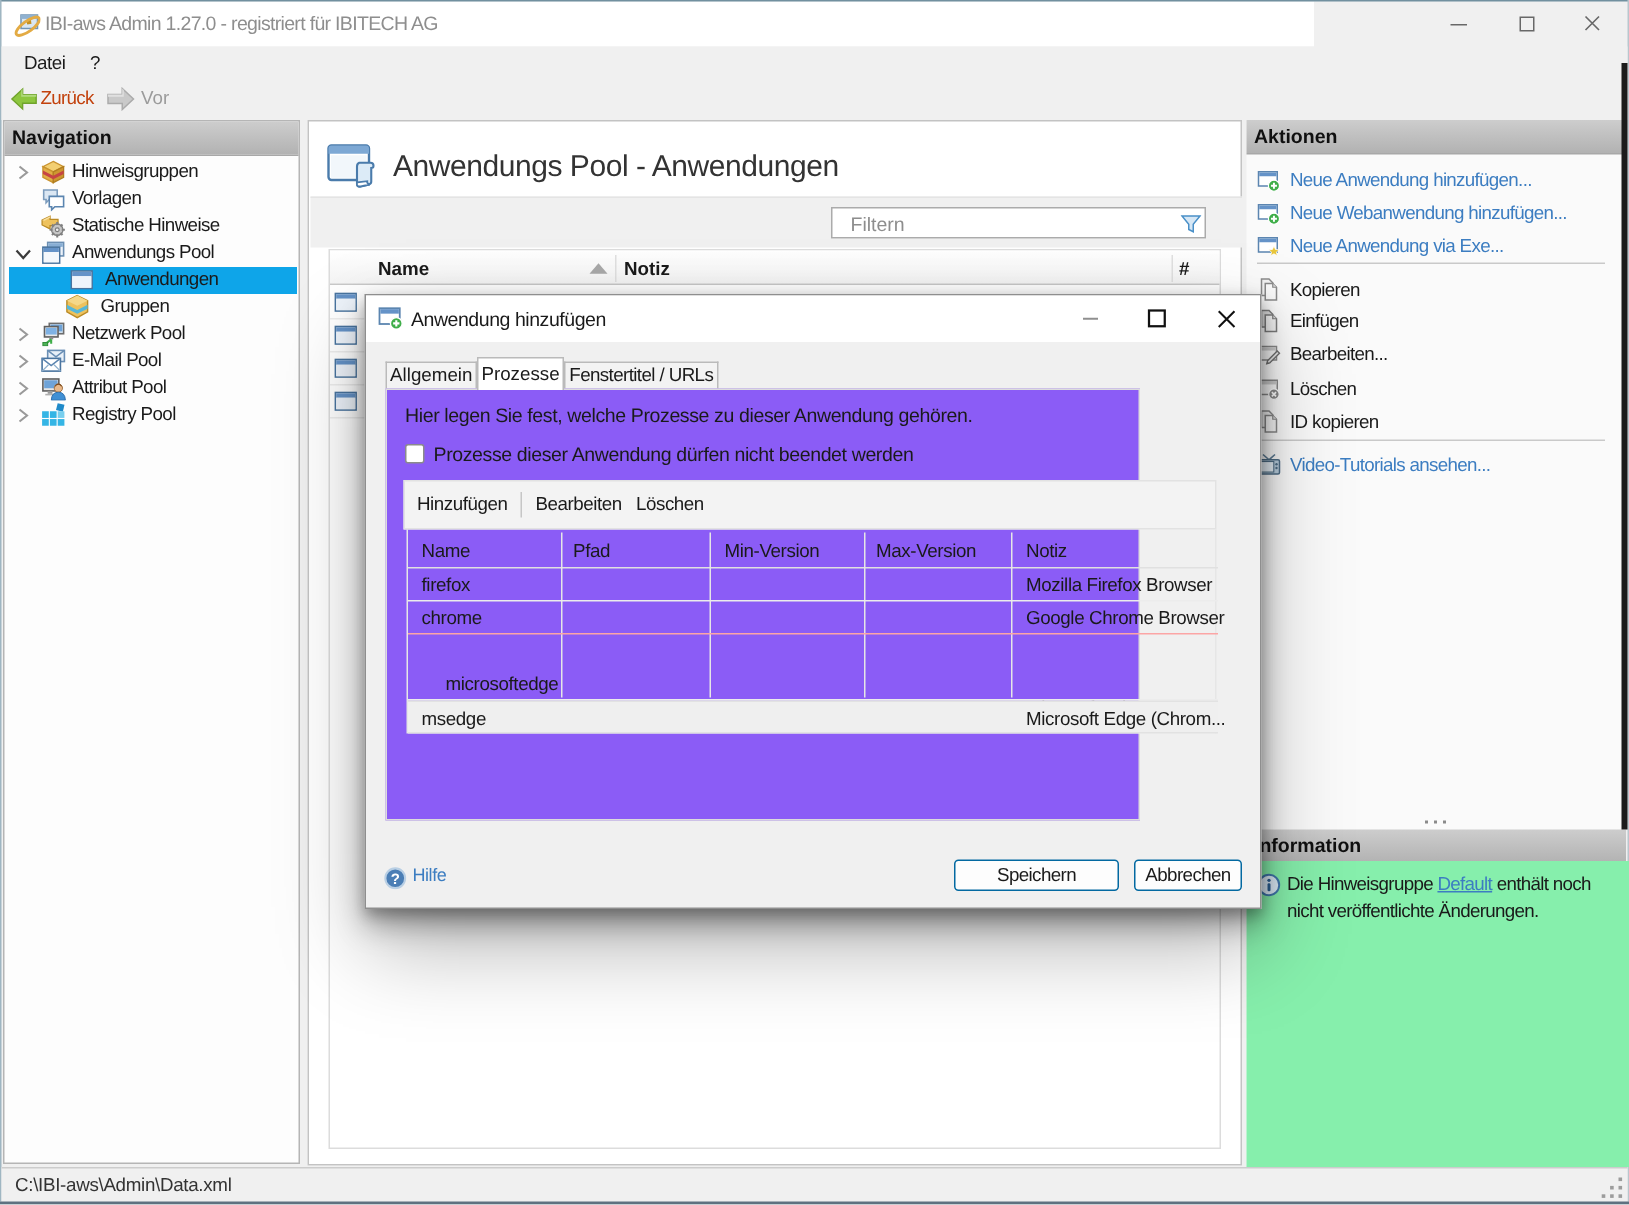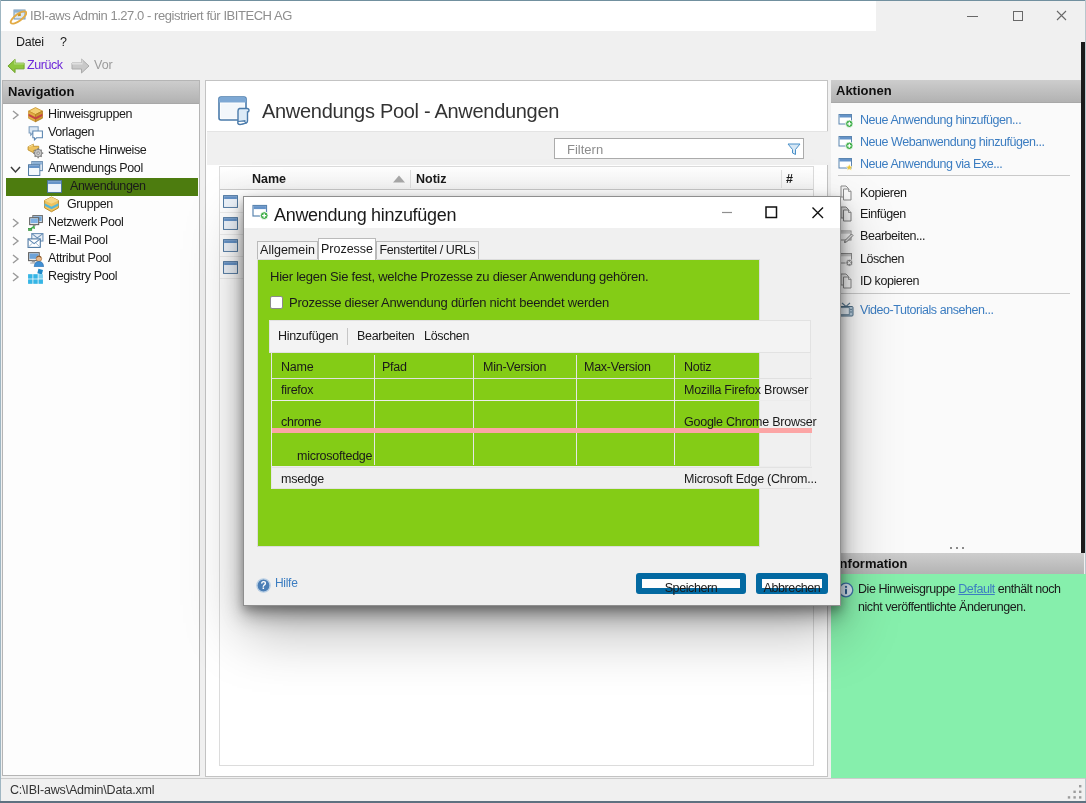--- a/index.html
+++ b/index.html
@@ -26,22 +26,22 @@
   #darkstrip { left:1081px; top:42px; width:4px; height:511px; background:#1b1b1b; }
   
   .treerow { position:absolute; height:18px; font-size:12.5px; color:#1a1a1a; white-space:nowrap; letter-spacing:-0.4px; }
   .treerow .lbl { position:absolute; top:1px; }
   
   #dialog { left:243px; top:196px; width:598px; height:410px; background:#f0f0f0; border:1px solid #8e8e8e;
             box-shadow: 0 10px 18px rgba(0,0,0,0.34), 0 26px 55px rgba(0,0,0,0.28), 0 4px 8px rgba(0,0,0,0.22); }
   #dlgtitle { left:0; top:0; width:100%; height:31px; background:#ffffff; }
   .tab { position:absolute; white-space:nowrap; overflow:hidden; top:44px; height:21px; border:1px solid #bababa; border-bottom:none; background:#f3f3f3; font-size:12.5px; color:#1a1a1a; text-align:center; line-height:20px; }
   #tabcontent span { white-space:nowrap; }
-  #tabcontent { left:13px; top:62px; width:503px; height:288px; background:#84cc16; border:1px solid #dcdcdc; }
-  .btn { position:absolute; height:21px; background:#fdfdfd; border:6px solid #0369a1; border-radius:3px; font-size:12.5px; color:#1a1a1a; text-align:center; line-height:19px; letter-spacing:-0.4px; }
+  #tabcontent { left:13px; top:62px; width:503px; height:288px; background:#8b5cf6; border:1px solid #dcdcdc; }
+  .btn { position:absolute; height:21px; background:#fdfdfd; border:1px solid #0369a1; border-radius:3px; font-size:12.5px; color:#1a1a1a; text-align:center; line-height:19px; letter-spacing:-0.4px; }
   a.link { color:#3c7dc1; text-decoration:none; }
   .actlbl { position:absolute; left:29px; font-size:12.5px; line-height:16px; white-space:nowrap; letter-spacing:-0.45px; }
 </style>
 </head>
 <body>
 <div class="abs" id="titlebar">
   <svg class="abs" style="left:8px;top:6px" width="18" height="19" viewBox="0 0 18 19">
     <rect x="5" y="3" width="11" height="9" fill="#d9e6f2" stroke="#7295b5" stroke-width="1"></rect>
     <rect x="5" y="3" width="11" height="2.6" fill="#8fb1d0"></rect>
     <path d="M8.5 7 L11.5 5.8 L12 8.8 L9.2 9.3 Z" fill="#c49022"></path>
@@ -59,21 +59,21 @@
 <div class="abs" id="rightborder"></div>
 <div class="abs" id="menubar">
     <span style="position:absolute;left:15px;top:4px;">Datei</span>
     <span style="position:absolute;left:59px;top:4px;">?</span>
   </div>
 <div class="abs" id="toolbar">
   <svg class="abs" style="left:6px;top:5px" width="19" height="16" viewBox="0 0 20 16">
     <path d="M8.5 1 L8.5 5 L18 5 L18 11 L8.5 11 L8.5 15 L1 8 Z" fill="#8dc63f" stroke="#6fa32b" stroke-width="1"></path>
     <path d="M8.5 1 L8.5 5 L18 5 L18 6.5 L7.5 6.5 L7.5 2 Z" fill="#b6dd85" opacity="0.9"></path>
   </svg>
-  <span class="abs" style="left:26px;top:5px;color:#6d28d9;letter-spacing:-0.45px;">Zurück</span>
+  <span class="abs" style="left:26px;top:5px;color:#c2410c;letter-spacing:-0.45px;">Zurück</span>
   <svg class="abs" style="left:70px;top:5px" width="19" height="16" viewBox="0 0 19 16">
     <path d="M10.5 1 L10.5 5 L1 5 L1 11 L10.5 11 L10.5 15 L18 8 Z" fill="#c9c9c9" stroke="#ababab" stroke-width="1"></path>
     <path d="M10.5 1 L10.5 5 L1 5 L1 6.5 L11.5 6.5 L11.5 2 Z" fill="#e3e3e3" opacity="0.9"></path>
   </svg>
   <span class="abs" style="left:93px;top:5px;color:#9b9b9b;">Vor</span>
 </div>
 <div class="abs" id="navpanel">
     <div class="panelhdr">Navigation</div>
   <div class="treerow" style="left:0;top:25px;width:100%">
     <svg class="abs" style="left:8px;top:4px" width="9" height="10" viewBox="0 0 9 10">
@@ -117,21 +117,21 @@
       </svg>
     <svg class="abs" style="left:24px;top:0px" width="17" height="17" viewBox="0 0 16 16">
       <rect x="4.5" y="1.5" width="10" height="8.5" fill="#edf3fa" stroke="#6c8fb2" stroke-width="1"></rect>
       <rect x="5" y="2" width="9" height="2.3" fill="#88aed4"></rect>
       <rect x="1.5" y="4.5" width="10.5" height="10" fill="#ffffff" stroke="#49749f" stroke-width="1"></rect>
       <rect x="2" y="5" width="9.5" height="2.6" fill="#6593c8"></rect>
       <rect x="2" y="7.6" width="9.5" height="6.4" fill="#f4f8fc"></rect>
     </svg>
     <span class="lbl" style="left:45px">Anwendungs Pool</span>
   </div>
-  <div class="treerow" style="left:3px;top:97px;width:192px;background:#4d7c0f">
+  <div class="treerow" style="left:3px;top:97px;width:192px;background:#0ea5e9">
     <svg class="abs" style="left:40px;top:0px" width="17" height="17" viewBox="0 0 16 16">
       <rect x="1.5" y="2.5" width="13" height="11" fill="#ffffff" stroke="#49749f" stroke-width="1"></rect>
       <rect x="2" y="3" width="12" height="2.8" fill="#6593c8"></rect>
       <rect x="2" y="5.8" width="12" height="7.2" fill="#eef4fb"></rect>
     </svg>
     <span class="lbl" style="left:64px">Anwendungen</span>
   </div>
   <div class="treerow" style="left:0;top:115px;width:100%">
     <svg class="abs" style="left:40px;top:0px" width="17" height="17" viewBox="0 0 16 16">
       <path d="M8 1 L14.5 4.2 L14.5 11.2 L8 14.8 L1.5 11.2 L1.5 4.2 Z" fill="#eec25d" stroke="#bb8b25" stroke-width="0.9"></path>
@@ -348,21 +348,21 @@
 <div class="abs" id="bottomedge"></div>
 <div class="abs" id="darkstrip"></div>
 <div class="abs" id="dialog">
   <div class="abs" id="dlgtitle">
     <svg class="abs" style="left:8px;top:7px" width="17" height="16" viewBox="0 0 17 16">
       <rect x="1" y="1.5" width="13.5" height="10.5" fill="#ffffff" stroke="#5b85b0" stroke-width="1.2"></rect>
       <rect x="1.6" y="2.1" width="12.3" height="3" fill="#6593c8"></rect>
       <circle cx="12.2" cy="11.6" r="3.9" fill="#3fae49" stroke="#ffffff" stroke-width="0.9"></circle>
       <path d="M12.2 9.5 L12.2 13.7 M10.1 11.6 L14.3 11.6" stroke="#ffffff" stroke-width="1.4"></path>
     </svg>
-    <span class="abs" style="left:30px;top:8px;font-size:18px;color:#1a1a1a;letter-spacing:-0.3px;">Anwendung hinzufügen</span>
+    <span class="abs" style="left:30px;top:8px;font-size:13px;color:#1a1a1a;letter-spacing:-0.3px;">Anwendung hinzufügen</span>
     <svg class="abs" style="left:440px;top:0" width="158" height="31" viewBox="0 0 158 31">
       <line x1="38" y1="15.5" x2="48" y2="15.5" stroke="#8f8f8f" stroke-width="1.2"></line>
       <rect x="82" y="10" width="10.5" height="10.5" fill="none" stroke="#111111" stroke-width="1.5"></rect>
       <path d="M128.5 10.5 L139 21 M139 10.5 L128.5 21" stroke="#111111" stroke-width="1.4" fill="none"></path>
     </svg>
   </div>
   <div class="tab" style="left:13px;top:44px;width:61px;height:18px;line-height:17px;">Allgemein</div>
   <div class="tab" style="left:74px;top:41px;width:58px;height:22px;background:#ffffff;border-color:#bababa;z-index:3;line-height:20px;">Prozesse</div>
   <div class="tab" style="left:132px;top:44px;width:103px;height:18px;line-height:17px;letter-spacing:-0.4px;">Fenstertitel / URLs</div>
   <div class="abs" id="tabcontent" style="z-index:2">
@@ -384,21 +384,21 @@
         <span class="abs" style="left:412px;top:7px;">Notiz</span>
       </div>
       <div class="abs" style="left:102px;top:2px;width:1px;height:110px;background:#e6e6e6"></div>
       <div class="abs" style="left:201px;top:2px;width:1px;height:110px;background:#e6e6e6"></div>
       <div class="abs" style="left:304px;top:2px;width:1px;height:110px;background:#e6e6e6"></div>
       <div class="abs" style="left:402px;top:2px;width:1px;height:110px;background:#e6e6e6"></div>
       <div class="abs" style="left:0;top:26px;width:540px;height:22px;border-bottom:1px solid #ececec;">
           <span class="abs" style="left:9px;top:4px;">firefox</span>
           <span class="abs" style="left:412px;top:4px;">Mozilla Firefox Browser</span>
         </div>
-      <div class="abs" style="left:0;top:58px;width:540px;height:22px;border-bottom:5px solid #fca5a5;">
+      <div class="abs" style="left:0;top:48px;width:540px;height:22px;border-bottom:1px solid #fca5a5;">
           <span class="abs" style="left:9px;top:4px;">chrome</span>
           <span class="abs" style="left:412px;top:4px;">Google Chrome Browser</span>
         </div>
       <div class="abs" style="left:0;top:92px;width:540px;height:22px;border-bottom:1px solid #ececec;">
           <span class="abs" style="left:9px;top:4px;padding-left:16px;">microsoftedge</span>
           <span class="abs" style="left:412px;top:4px;margin-top:16px;">Microsoft Edge</span>
         </div>
       <div class="abs" style="left:0;top:114px;width:540px;height:22px;background:#efefef;border-top:1px solid #e2e2e2;border-bottom:1px solid #e2e2e2;">
           <span class="abs" style="left:9px;top:4px;">msedge</span>
           <span class="abs" style="left:412px;top:4px;">Microsoft Edge (Chrom...</span>

